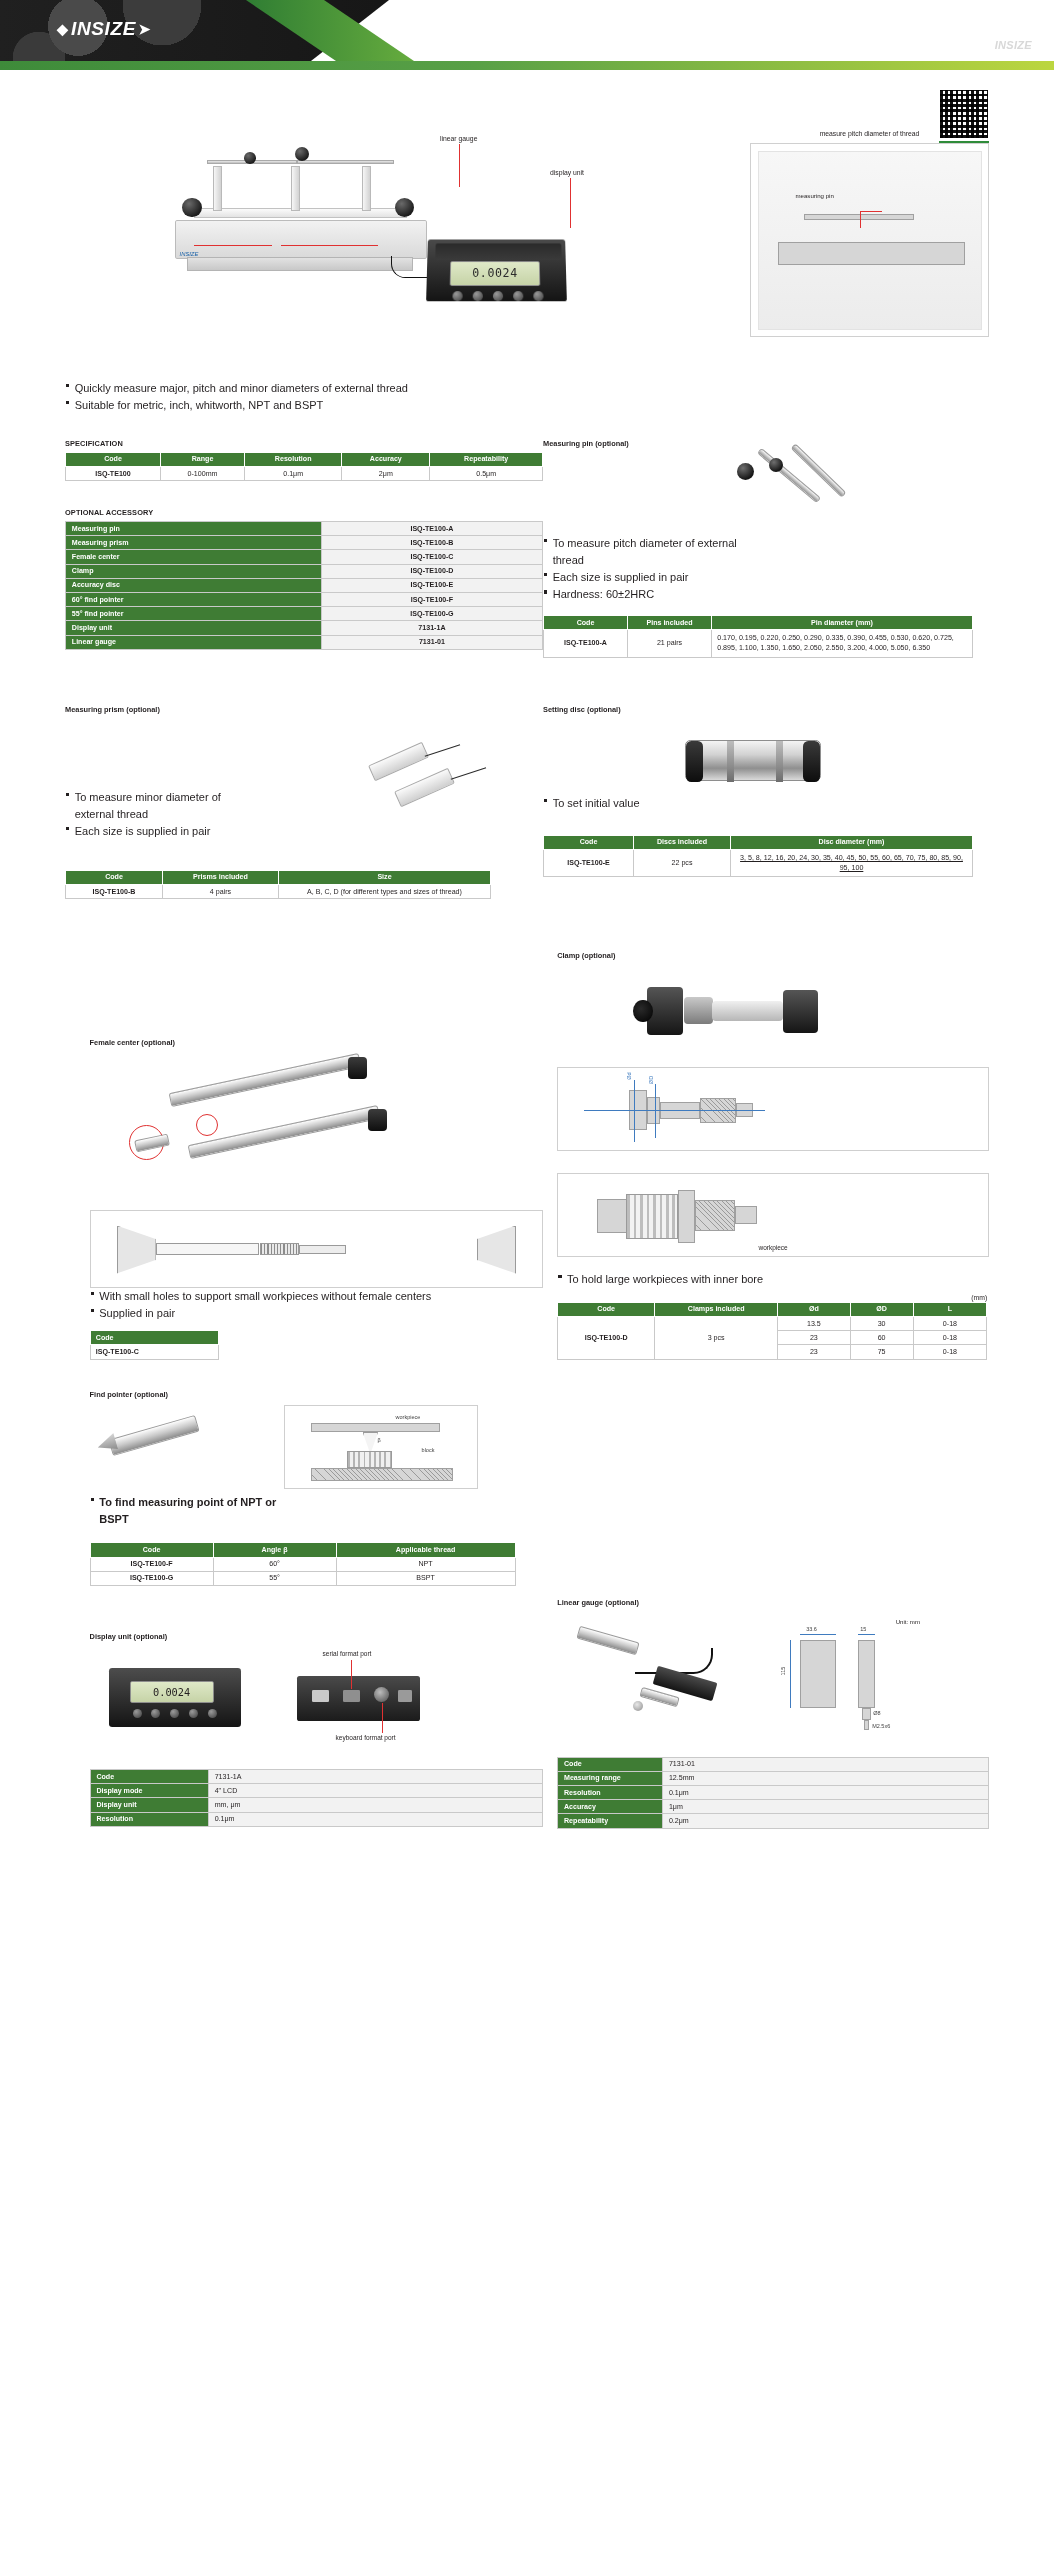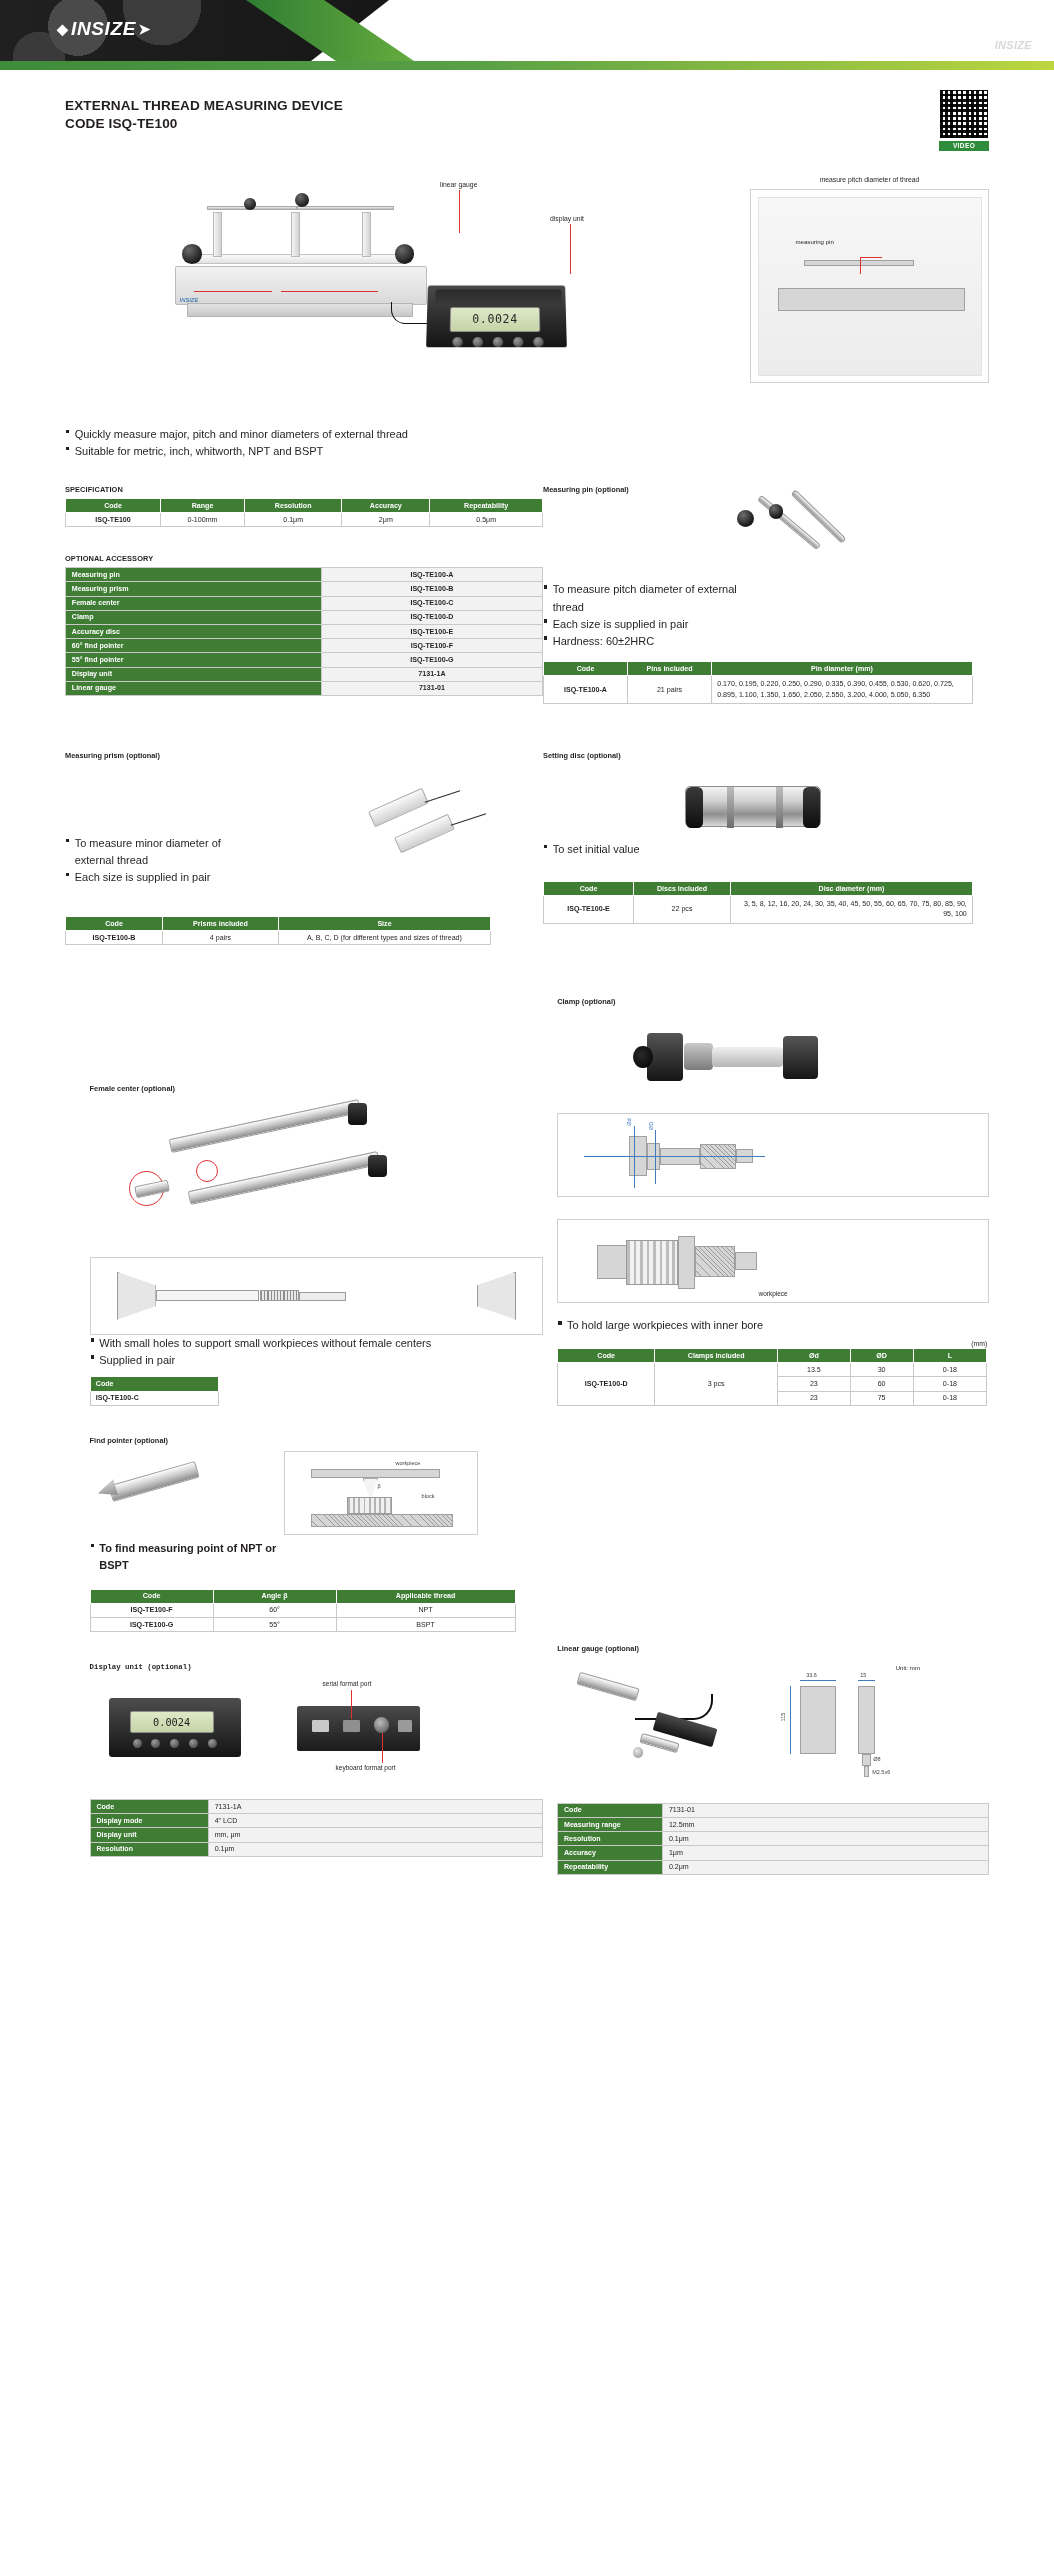--- a/index.html
+++ b/index.html
@@ -255,24 +255,20 @@
     <div class="logo">
       <span class="bolt">◆</span>
       <span>INSIZE</span>
       <span class="bolt">➤</span>
     </div>
     <div class="logo-watermark">INSIZE</div>
   </div>
 
   <div class="content">
 
-    <h1 class="title">
-      <span>EXTERNAL THREAD MEASURING DEVICE</span><br>
-      <span>CODE ISQ-TE100</span>
-    </h1>
 
     <div class="qr-block">
       <div class="qr"></div>
       <div class="qr-video">VIDEO</div>
     </div>
 
     <div class="main-fig">
 
       <div class="machine">
         <div class="base"></div>
@@ -489,21 +485,21 @@
             <tr>
               <th style="width:90px;">Code</th>
               <th style="width:97px;text-align:center;">Discs included</th>
               <th>Disc diameter (mm)</th>
             </tr>
           </thead>
           <tbody>
             <tr class="greyrow">
               <td class="first">ISQ-TE100-E</td>
               <td>22 pcs</td>
-              <td style="text-align:right; line-height:1.5;">3, 5, 8, 12, 16, 20, 24, 30, 35, 40, 45, 50, 55, 60, 65, 70, 75, 80, 85, 90, 95, 100</td>
+              <td style="text-align:center; line-height:1.5;text-decoration:underline;">3, 5, 8, 12, 16, 20, 24, 30, 35, 40, 45, 50, 55, 60, 65, 70, 75, 80, 85, 90, 95, 100</td>
             </tr>
           </tbody>
         </table>
       </div>
     </div>
 
     <div class="row" style="margin-top:52px; align-items:flex-end;">
 
       <div class="col" style="width:478px; padding-left:24.6px;">
         <div class="fig-cap">Female center (optional)</div>
@@ -658,21 +654,21 @@
               <td>NPT</td>
             </tr>
             <tr class="greyrow">
               <td class="first">ISQ-TE100-G</td>
               <td>55°</td>
               <td>BSPT</td>
             </tr>
           </tbody>
         </table>
 
-        <div class="fig-cap" style="margin-top:31px;font-family:Liberation Mono, monospace;">Display unit (optional)</div>
+        <div class="fig-cap" style="margin-top:46px;">Display unit (optional)</div>
 
         <div class="row" style="margin-top:9px; align-items:flex-start;">
           <div class="imgbox" style="width:194px; height:97px; position:relative;">
             <div style="position:absolute; left:19.4px; top:18px; width:132px; height:59px; background:linear-gradient(180deg,#4d4d4d,#141414); border-radius:3.2px;"></div>
             <div style="position:absolute; left:40px; top:31px; width:84px; height:22px; background:linear-gradient(180deg,#dfe9c8,#c6d3a7); border:1.3px solid #8d8d8d; border-radius:1.9px; font-family:'DejaVu Sans Mono', monospace; font-size:10.3px; display:flex; align-items:center; justify-content:center;">0.0024</div>
             <div style="position:absolute; left:43px; top:59px; width:84px; display:flex; justify-content:space-between;">
               <span class="btn" style="width:9px;height:9px;border-radius:50%;background:radial-gradient(circle at 35% 30%, #9a9a9a,#3a3a3a);"></span>
               <span class="btn" style="width:9px;height:9px;border-radius:50%;background:radial-gradient(circle at 35% 30%, #9a9a9a,#3a3a3a);"></span>
               <span class="btn" style="width:9px;height:9px;border-radius:50%;background:radial-gradient(circle at 35% 30%, #9a9a9a,#3a3a3a);"></span>
               <span class="btn" style="width:9px;height:9px;border-radius:50%;background:radial-gradient(circle at 35% 30%, #9a9a9a,#3a3a3a);"></span>

